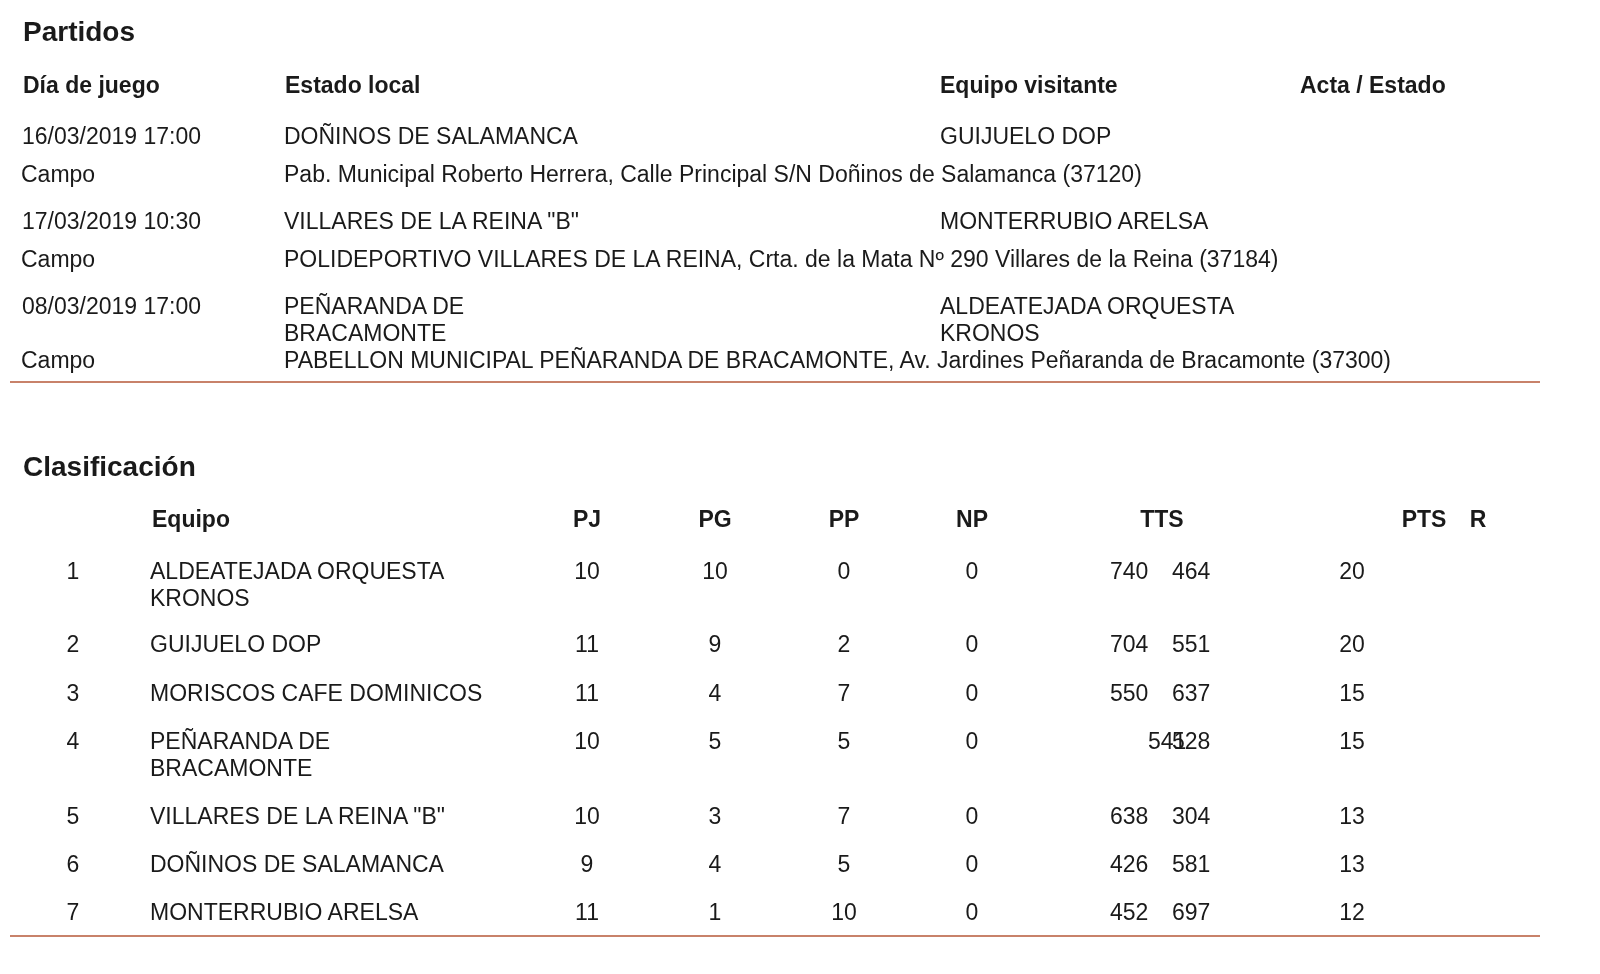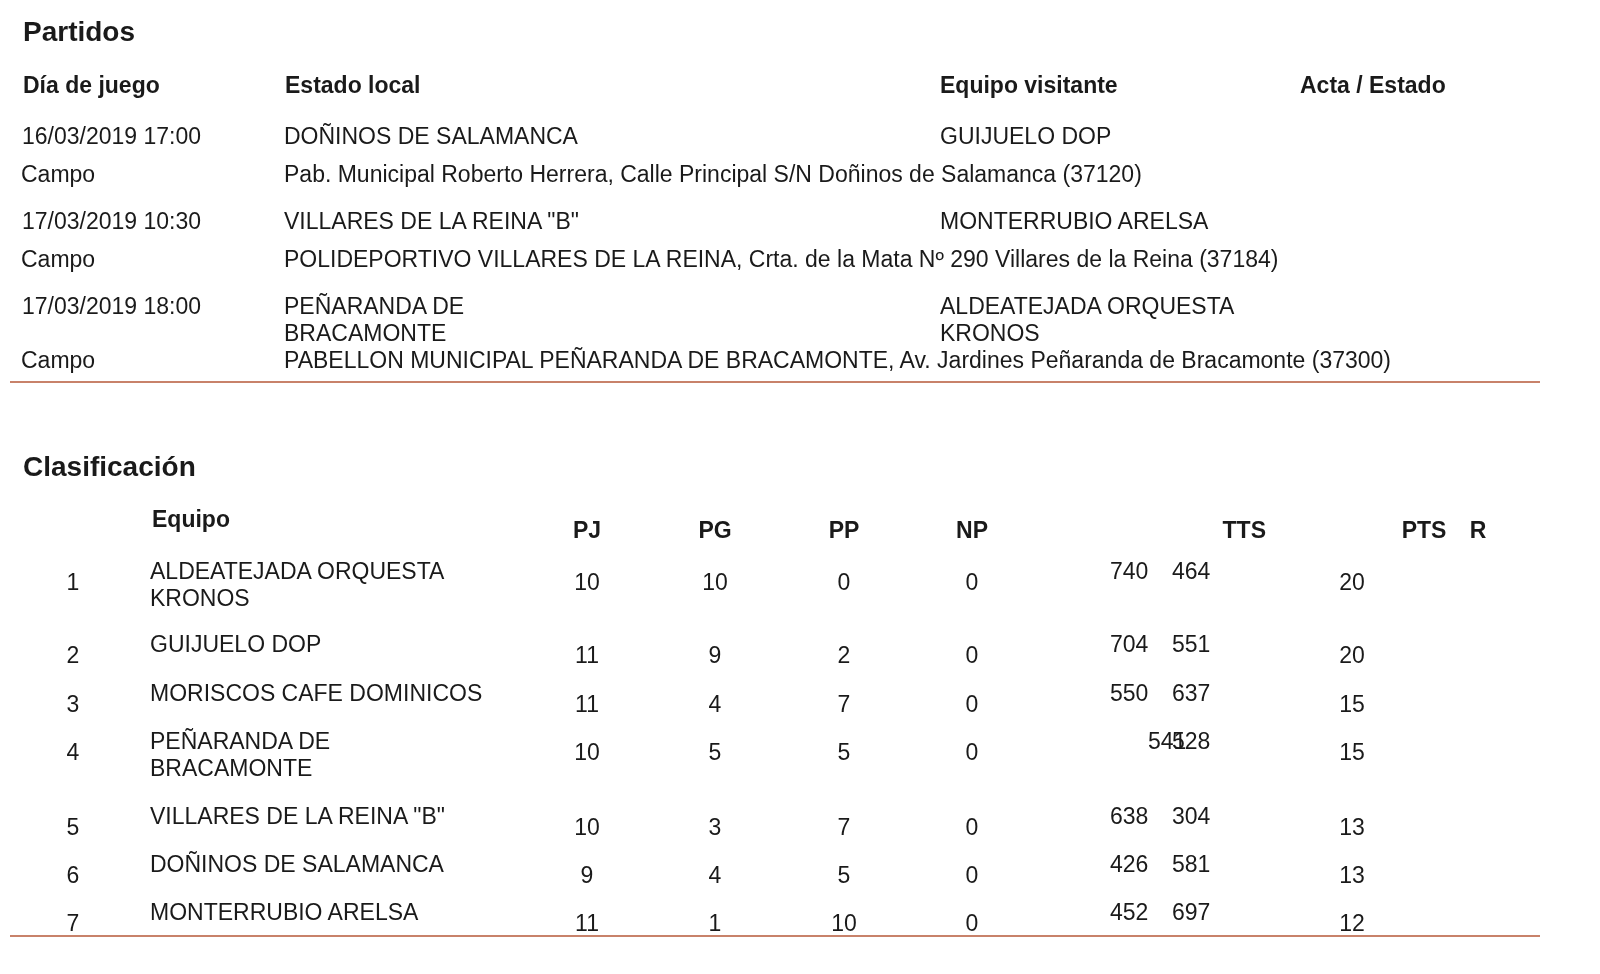--- a/index.html
+++ b/index.html
@@ -5,21 +5,21 @@
   html, body { margin: 0; padding: 0; background: #ffffff; }
   body {
     width: 1600px; height: 974px; position: relative; overflow: hidden;
     font-family: "Liberation Sans", sans-serif; color: #1a1a1a;
   }
   .abs { position: absolute; white-space: nowrap; }
   .section-title { font-weight: bold; font-size: 28px; }
   .hdr { font-weight: bold; font-size: 23px; }
   .cell { font-size: 23px; line-height: 27px; }
   .divider { position: absolute; left: 10px; width: 1530px; height: 2px; background: #c8826a; }
-  .num { text-align: center; margin-top: 11px; }
+  .num { text-align: center; }
 </style>
 </head>
 <body>
 
 <div class="abs section-title" style="left:23px; top:16px;">Partidos</div>
 
 <div class="abs hdr" style="left:23px; top:72px;">Día de juego</div>
 <div class="abs hdr" style="left:285px; top:72px;">Estado local</div>
 <div class="abs hdr" style="left:940px; top:72px;">Equipo visitante</div>
 <div class="abs hdr" style="left:1300px; top:72px;">Acta / Estado</div>
@@ -34,21 +34,21 @@
 
 <div>
   <div class="abs cell" style="left:22px; top:208px;">17/03/2019 10:30</div>
   <div class="abs cell" style="left:284px; top:208px;">VILLARES DE LA REINA "B"</div>
   <div class="abs cell" style="left:940px; top:208px;">MONTERRUBIO ARELSA</div>
   <div class="abs cell" style="left:21px; top:246px;">Campo</div>
   <div class="abs cell" style="left:284px; top:246px;">POLIDEPORTIVO VILLARES DE LA REINA, Crta. de la Mata Nº 290 Villares de la Reina (37184)</div>
 </div>
 
 <div>
-  <div class="abs cell" style="left:22px; top:293px;">17/03/2019 18:00</div>
+  <div class="abs cell" style="left:22px; top:293px;">08/03/2019 17:00</div>
   <div class="abs cell" style="left:284px; top:293px;">
     <div>PEÑARANDA DE</div>
     <div>BRACAMONTE</div>
   </div>
   <div class="abs cell" style="left:940px; top:293px;">
     <div>ALDEATEJADA ORQUESTA</div>
     <div>KRONOS</div>
   </div>
   <div class="abs cell" style="left:21px; top:347px;">Campo</div>
   <div class="abs cell" style="left:284px; top:347px;">PABELLON MUNICIPAL PEÑARANDA DE BRACAMONTE, Av. Jardines Peñaranda de Bracamonte (37300)</div>
@@ -56,21 +56,21 @@
 
 <div class="divider" style="top:381px;"></div>
 
 <div class="abs section-title" style="left:23px; top:451px;">Clasificación</div>
 
 <div class="abs hdr" style="left:152px; top:506px;">Equipo</div>
 <div class="abs hdr num" style="left:557px; width:60px; top:506px;">PJ</div>
 <div class="abs hdr num" style="left:685px; width:60px; top:506px;">PG</div>
 <div class="abs hdr num" style="left:814px; width:60px; top:506px;">PP</div>
 <div class="abs hdr num" style="left:942px; width:60px; top:506px;">NP</div>
-<div class="abs hdr num" style="left:1186px; width:80px; top:506px;text-align:right;">TTS</div>
+<div class="abs hdr num" style="left:1122px; width:80px; top:506px;">TTS</div>
 <div class="abs hdr num" style="left:1394px; width:60px; top:506px;">PTS</div>
 <div class="abs hdr num" style="left:1458px; width:40px; top:506px;">R</div>
 
 <div>
   <div class="abs cell num" style="left:58px; width:30px; top:558px;">1</div>
   <div class="abs cell" style="left:150px; top:558px;">
     <div>ALDEATEJADA ORQUESTA</div>
     <div>KRONOS</div>
   </div>
   <div class="abs cell num" style="left:557px; width:60px; top:558px;">10</div>

